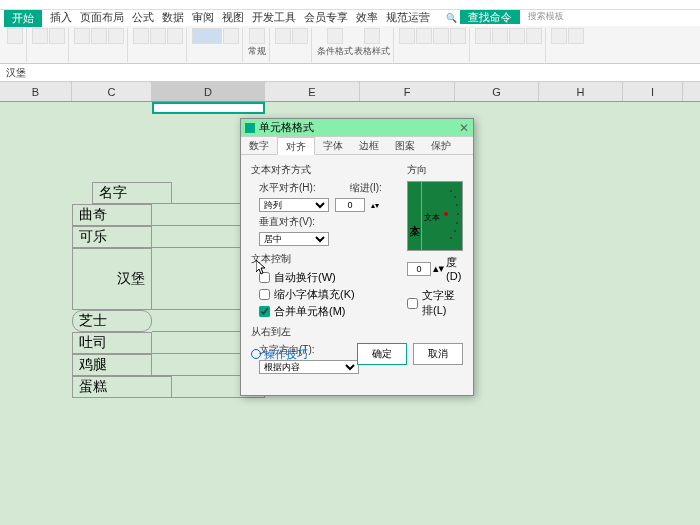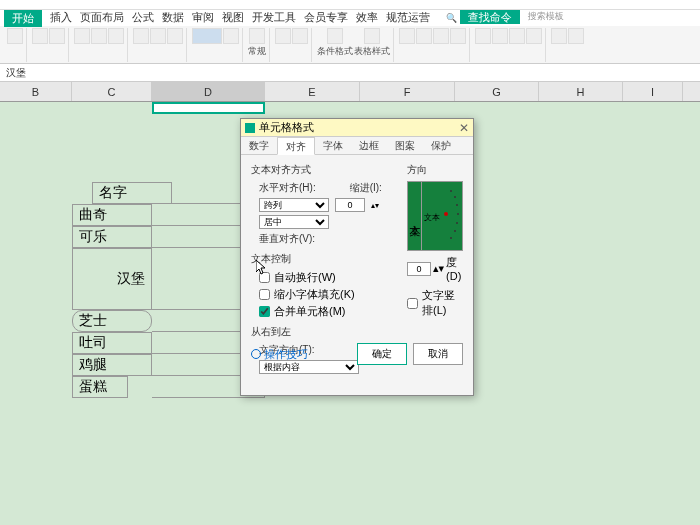--- a/index.html
+++ b/index.html
@@ -15,21 +15,21 @@
 .tb-col{display:flex;flex-direction:column;align-items:center;gap:1px}
 .namebox{height:18px;background:#fff;border-bottom:1px solid #ccc;padding:2px 6px;font-size:10px;color:#333}
 .grid{position:relative;background:#d4e8d4}
 .colheads{display:flex;height:20px;background:#e8e8e8;border-bottom:1px solid #999}
 .ch{border-right:1px solid #ccc;text-align:center;line-height:20px;font-size:11px;color:#333;background:#e8e8e8}
 .ch.sel{background:#ccc}
 .cells{position:relative}
 .cell{position:absolute;border:1px solid #999;background:#d4e8d4;padding:2px 6px;font-size:14px;display:flex;align-items:center}
 .selbox{position:absolute;border:2px solid #0a8;background:#fff;pointer-events:none}
 .dialog{position:absolute;left:240px;top:118px;width:234px;height:278px;background:#f4f4f4;border:1px solid #888;box-shadow:2px 2px 8px rgba(0,0,0,0.3)}
-.dlg-title{height:18px;background:#fef9c3;border-bottom:1px solid #ccc;display:flex;align-items:center;padding:0 4px;font-size:10px}
+.dlg-title{height:18px;background:#86efac;border-bottom:1px solid #ccc;display:flex;align-items:center;padding:0 4px;font-size:10px}
 .dlg-title .icon{width:10px;height:10px;background:#0a8;margin-right:4px}
 .dlg-close{margin-left:auto;cursor:pointer;font-size:12px;color:#666}
 .dlg-tabs{display:flex;height:18px;border-bottom:1px solid #ccc;background:#f4f4f4}
 .dlg-tab{padding:2px 8px;font-size:10px;color:#444;cursor:pointer}
 .dlg-tab.active{background:#fff;border:1px solid #ccc;border-bottom:1px solid #fff;margin-bottom:-1px}
 .dlg-body{padding:8px 10px;position:relative;height:218px}
 .dlg-section{font-size:10px;color:#333;margin-bottom:4px}
 .dlg-row{display:flex;align-items:center;gap:6px;margin:3px 0 3px 8px}
 .dlg-label{font-size:10px;color:#333;min-width:50px}
 .dlg-select{width:70px;height:14px;border:1px solid #999;background:#fff;font-size:9px}
@@ -155,21 +155,21 @@
       <div class="cell" style="left: 72px; top: 124px; width: 80px; height: 22px;">可乐</div>
       <div style="position: absolute; left: 152px; width: 113px; height: 22px; top: 124px; border-bottom: 1px solid rgb(153, 153, 153); border-right: 1px solid rgb(153, 153, 153);"></div>
       <div class="cell" style="left: 72px; top: 146px; width: 80px; height: 62px; justify-content: flex-end;">汉堡</div>
       <div style="position: absolute; left: 152px; width: 113px; height: 62px; top: 146px; border-bottom: 1px solid rgb(153, 153, 153); border-right: 1px solid rgb(153, 153, 153);"></div>
       <div class="cell" style="left: 72px; top: 208px; width: 80px; height: 22px; border-radius: 10px;">芝士</div>
       <div style="position: absolute; left: 152px; width: 113px; height: 22px; top: 208px; border-bottom: 1px solid rgb(153, 153, 153); border-right: 1px solid rgb(153, 153, 153);"></div>
       <div class="cell" style="left: 72px; top: 230px; width: 80px; height: 22px;">吐司</div>
       <div style="position: absolute; left: 152px; width: 113px; height: 22px; top: 230px; border-bottom: 1px solid rgb(153, 153, 153); border-right: 1px solid rgb(153, 153, 153);"></div>
       <div class="cell" style="left: 72px; top: 252px; width: 80px; height: 22px;">鸡腿</div>
       <div style="position: absolute; left: 152px; width: 113px; height: 22px; top: 252px; border-bottom: 1px solid rgb(153, 153, 153); border-right: 1px solid rgb(153, 153, 153);"></div>
-      <div class="cell" style="left: 72px; top: 274px; width: 56px; height: 22px;">蛋糕</div>
+      <div class="cell" style="left: 72px; top: 274px; width: 100px; height: 22px;">蛋糕</div>
       <div style="position: absolute; left: 152px; width: 113px; height: 22px; top: 274px; border-bottom: 1px solid rgb(153, 153, 153); border-right: 1px solid rgb(153, 153, 153);"></div>
     </div>
 </div>
 
 <div class="dialog">
 <div class="dlg-title">
 <span class="icon"></span>
 <span>单元格格式</span>
 <span class="dlg-close">✕</span>
 </div>
@@ -186,24 +186,24 @@
 <div class="dlg-row">
 <span class="dlg-label">水平对齐(H):</span>
 <span class="dlg-label" style="margin-left:28px">缩进(I):</span>
 </div>
 <div class="dlg-row">
 <select class="dlg-select"><option>跨列</option></select>
 <input class="dlg-spin" value="0" style="">
         <span style="font-size:8px">▴▾</span>
 </div>
 <div class="dlg-row">
+        <span class="dlg-label">垂直对齐(V):</span>
+      </div>
+<div class="dlg-row">
         <select class="dlg-select"><option>居中</option></select>
-      </div>
-<div class="dlg-row">
-        <span class="dlg-label">垂直对齐(V):</span>
       </div>
 
 <div class="dlg-section" style="margin-top:6px">文本控制</div>
 <label class="dlg-check">
         <input type="checkbox" style="">
         <span>自动换行(W)</span>
       </label>
 <label class="dlg-check">
         <input type="checkbox" style="">
         <span>缩小字体填充(K)</span>

